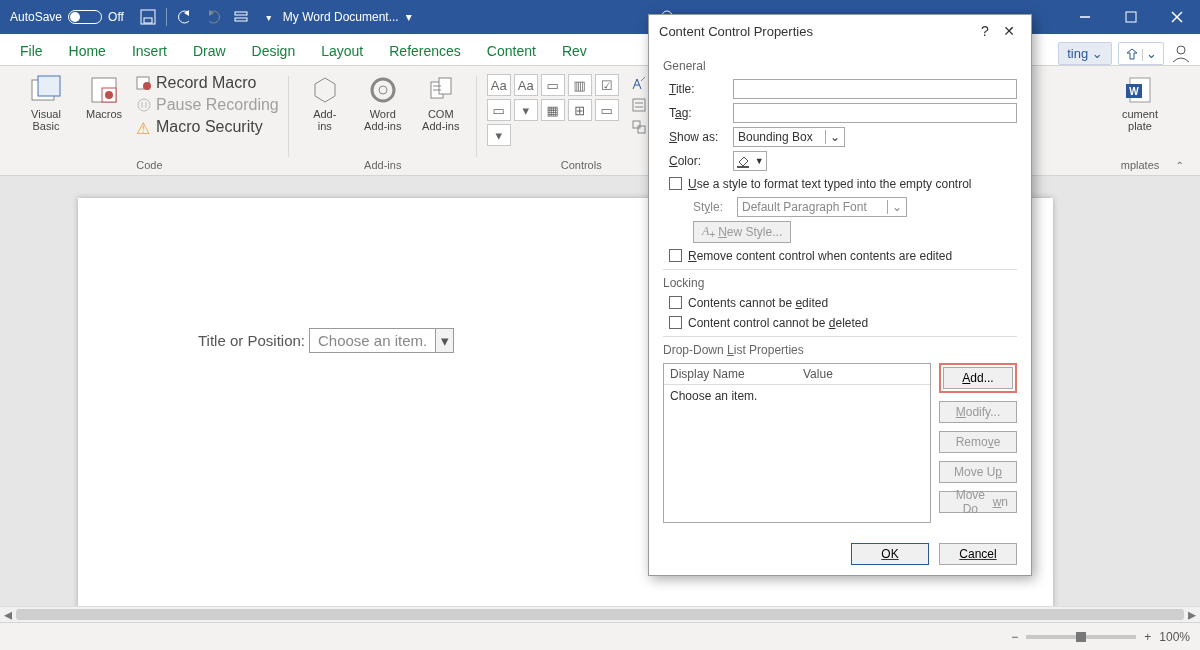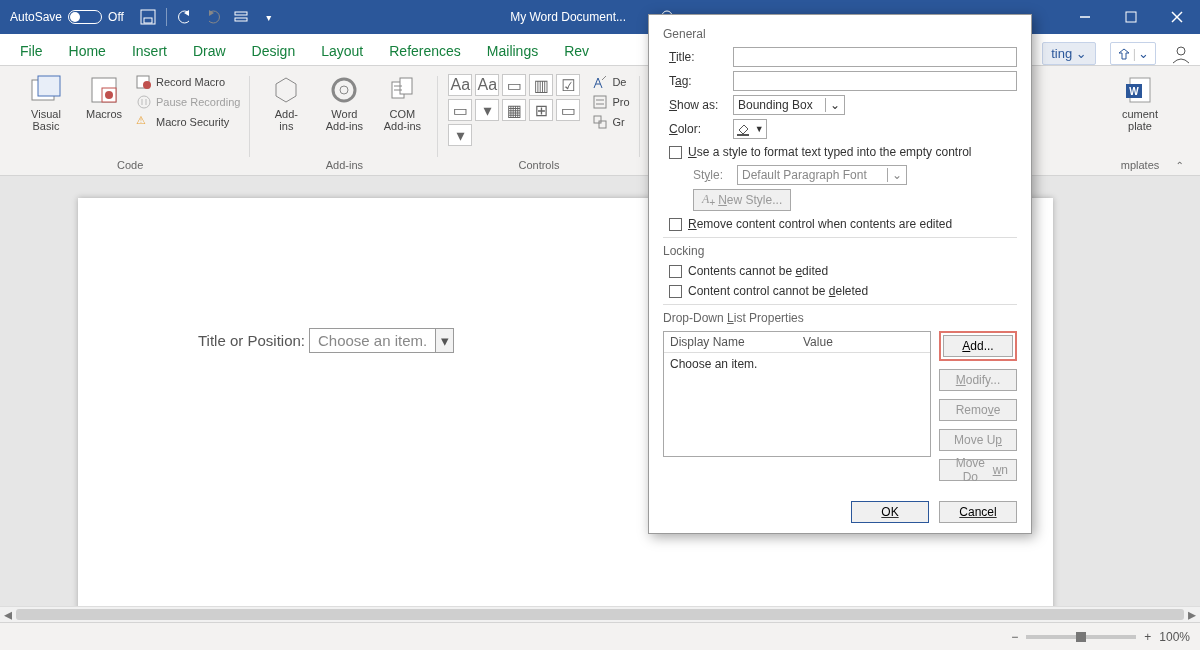--- a/index.html
+++ b/index.html
@@ -5,47 +5,47 @@
   * { box-sizing: border-box; margin: 0; padding: 0; font-family: "Segoe UI", sans-serif; }
   body { width: 1200px; height: 650px; background: #fff; overflow: hidden; position: relative; }
 
   
   .titlebar { height: 34px; background: #2b579a; color: #fff; display: flex; align-items: center; font-size: 12px; }
   .autosave { display: flex; align-items: center; gap: 6px; padding: 0 10px; }
   .autosave-toggle { width: 34px; height: 14px; border: 1px solid #fff; border-radius: 8px; position: relative; }
   .autosave-toggle::before { content:""; position:absolute; width:10px; height:10px; background:#fff; border-radius:50%; top:1px; left:1px; }
   .tb-btn { width: 28px; height: 28px; display:flex; align-items:center; justify-content:center; cursor:pointer; }
   .tb-sep { width:1px; height:18px; background:rgba(255,255,255,.4); margin:0 4px; }
-  .doc-title { flex:1; text-align:center; display:flex; justify-content:flex-end; align-items:center; gap:22px; }
+  .doc-title { flex:1; text-align:center; display:flex; justify-content:flex-start; align-items:center; gap:7px; }
   .winctrls { display:flex; }
   .winctrls .tb-btn { width:46px; }
 
   
   .tabs { height: 32px; background:#fff; border-bottom:1px solid #d4d4d4; display:flex; align-items:end; padding:0 8px; gap:2px; }
   .tab { padding:6px 12px; font-size:14px; color:#15803d; cursor:pointer; }
-  .tabs-right { margin-left:auto; display:flex; align-items:flex-end; gap:14px; }
+  .tabs-right { margin-left:auto; display:flex; align-items:flex-start; gap:6px; }
   .editing-btn { background:#e6ebf3; border:1px solid #c5d2e8; padding:3px 8px; font-size:13px; color:#2b579a; border-radius:2px;}
   .sharebox { border:1px solid #c5d2e8; padding:3px 6px; font-size:13px; color:#2b579a; border-radius:2px; display:flex; align-items:center;}
   .avatar { width:22px; height:22px; }
 
   
   .ribbon { height: 110px; background:#f3f2f1; border-bottom:1px solid #d4d4d4; display:flex; padding:4px 10px 0 10px; gap:0; }
   .group { display:flex; flex-direction:column; align-items:center; padding:0 10px; position:relative; }
   .group:not(:last-child)::after { content:""; position:absolute; right:0; top:6px; bottom:18px; width:1px; background:#d9d9d9; }
   .group-body { flex:1; display:flex; align-items:flex-start; gap:6px; padding-top:4px;}
   .group-label { font-size:11px; color:#666; padding:2px 0 4px; }
   .big-btn { display:flex; flex-direction:column; align-items:center; gap:2px; width:52px; font-size:11px; color:#444; text-align:center; cursor:pointer;}
   .big-btn .icn { width:32px; height:32px; }
   .sm-row { display:flex; flex-direction:column; gap:4px; }
-  .sm-item { display:flex; align-items:center; gap:4px; font-size:11px; color:#444; white-space:nowrap; cursor:pointer;}
+  .sm-item { display:flex; align-items:center; gap:4px; font-size:16px; color:#444; white-space:nowrap; cursor:pointer;}
   .sm-item.disabled { color:#a0a0a0; }
   .sm-item .icn { width:16px; height:16px; }
   .warn-tri { color:#e8a33d; }
   .ctrl-grid { display:grid; grid-template-columns:repeat(5,24px); grid-auto-rows:22px; gap:3px; }
-  .ctrl-grid .cell { border:1px solid #c8c8c8; background:#fff; display:flex; align-items:center;justify-content:center; font-size:16px; color:#666; cursor:pointer;}
+  .ctrl-grid .cell { border:1px solid #c8c8c8; background:#fff; display:flex; align-items:center;justify-content:center; font-size:13px; color:#666; cursor:pointer;}
   .ctrl-side { display:flex; flex-direction:column; gap:4px; margin-left:6px;}
   .collapse-caret { position:absolute; right:6px; bottom:4px; color:#666; font-size:10px; cursor:pointer;}
 
   
   .docarea { position:absolute; top:176px; left:0; right:0; bottom:28px; background:#e6e6e6; overflow:hidden;}
   .page { position:absolute; top:22px; left:78px; width:975px; height:800px; background:#fff; box-shadow:0 0 6px rgba(0,0,0,.25);}
   .form-row { position:absolute; top:130px; left:120px; display:flex; align-items:center; font-size:15px; color:#555;}
   .dd { margin-left:4px; display:flex; align-items:stretch; border:1px solid #9a9a9a;}
   .dd-text { padding:3px 8px; color:#888; font-size:15px; }
   .dd-btn { border-left:1px solid #9a9a9a; width:18px; display:flex; align-items:center; justify-content:center; background:#f2f2f2; cursor:pointer;}
@@ -66,28 +66,28 @@
   .dlg-title .q, .dlg-title .x { width:24px; text-align:center; cursor:pointer; font-size:14px;}
   .dlg-body { padding:6px 14px 10px 14px; }
   .section-h { color:#666; margin:6px 0 6px; }
   .fld-row { display:flex; align-items:center; gap:8px; margin:4px 0 4px 6px; }
   .fld-row label { width:56px; }
   .und { text-decoration: underline; text-decoration-color: inherit; }
   .txt { flex:1; height:20px; border:1px solid #a8a8a8; background:#fff; }
   .sel { height:20px; border:1px solid #a8a8a8; background:#fff; display:flex; align-items:center; padding:0 4px; gap:4px; font-size:12px;}
   .sel .car { margin-left:auto; border-left:1px solid #a8a8a8; padding-left:4px; }
   .colorbtn { width:34px; height:20px; border:1px solid #a8a8a8; display:flex; align-items:center; justify-content:space-around;}
-  .chk-row { display:flex; align-items:center; gap:6px; margin:6px 0 6px 6px; }
+  .chk-row { display:flex; align-items:flex-start; gap:6px; margin:6px 0 6px 6px; }
   .chk { width:13px; height:13px; border:1px solid #666; }
   .indent { margin-left:30px; }
   .disabled-row { color:#888; }
   .dlg-btn { height:22px; border:1px solid #a8a8a8; background:#f0f0f0; font-size:12px; padding:0 8px; cursor:pointer; display:inline-flex; align-items:center; justify-content:center;}
   .dlg-btn.disabled { color:#999; }
   .dd-list { display:flex; gap:8px; margin-top:4px;}
-  .list-box { flex:1; border:1px solid #a8a8a8; height:126px; background:#fff; }
+  .list-box { flex:1; border:1px solid #a8a8a8; height:160px; background:#fff; }
   .list-head { display:flex; border-bottom:1px solid #ddd; }
   .list-head div { flex:1; padding:3px 6px; color:#555;}
   .list-row { padding:4px 6px; }
   .side-btns { width:78px; display:flex; flex-direction:column; gap:8px;}
   .side-btns .dlg-btn { width:100%; }
   .add-highlight { border:2px solid #e0766c; padding:2px; }
   .dlg-foot { display:flex; justify-content:flex-end; gap:10px; padding:10px 14px;text-decoration:underline; }
   .ok-btn { border:1.5px solid #2b579a; width:78px; }
   .cancel-btn { width:78px; }
   hr.sep { border:none; border-top:1px solid #ddd; margin:6px 0;}
@@ -160,21 +160,21 @@
 </div>
 
 <div class="tabs">
   <div class="tab">File</div>
   <div class="tab">Home</div>
   <div class="tab">Insert</div>
   <div class="tab">Draw</div>
   <div class="tab">Design</div>
   <div class="tab">Layout</div>
   <div class="tab">References</div>
-  <div class="tab">Mailings</div>
+  <div class="tab">Content</div>
   <div class="tab">Rev</div>
   <div class="tabs-right">
     <div class="editing-btn"><span>ting</span> <span>⌄</span></div>
     <div class="sharebox">
         <svg width="14" height="14">
           <path d="M7 2 L12 6 L9 6 L9 12 L5 12 L5 6 L2 6 Z" fill="none" stroke="#2b579a"></path>
         </svg>
         <span style="margin:0 2px;color:#ccc">|</span>
         <span>⌄</span>
       </div>
@@ -366,20 +366,26 @@
 </div>
 
 <div class="status">
   <span>−</span>
   <div class="zoom-slider"></div>
   <span>+</span>
   <span>100%</span>
 </div>
 
 <div class="dialog">
+  <div class="dlg-title">
+    <span>Content Control Properties</span>
+    <span class="spacer"></span>
+    <span class="q">?</span>
+    <span class="x">✕</span>
+  </div>
   <div class="dlg-body">
     <div class="section-h">General</div>
     <div class="fld-row">
       <label><span class="und">T</span>itle:</label>
       <input class="txt" style="">
     </div>
     <div class="fld-row">
       <label>T<span class="und">a</span>g:</label>
       <input class="txt" style="">
     </div>

